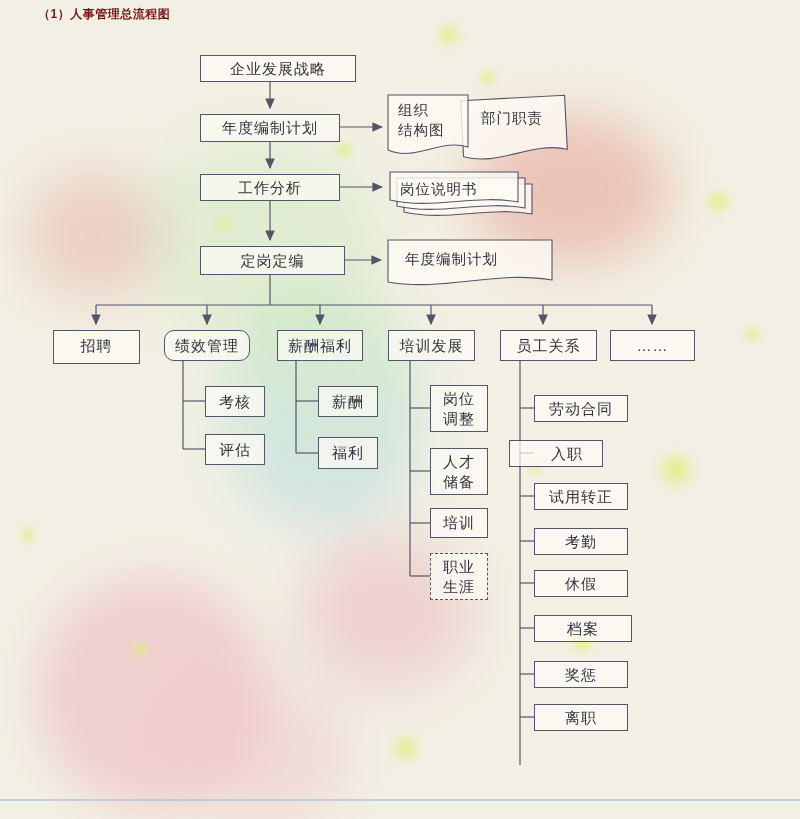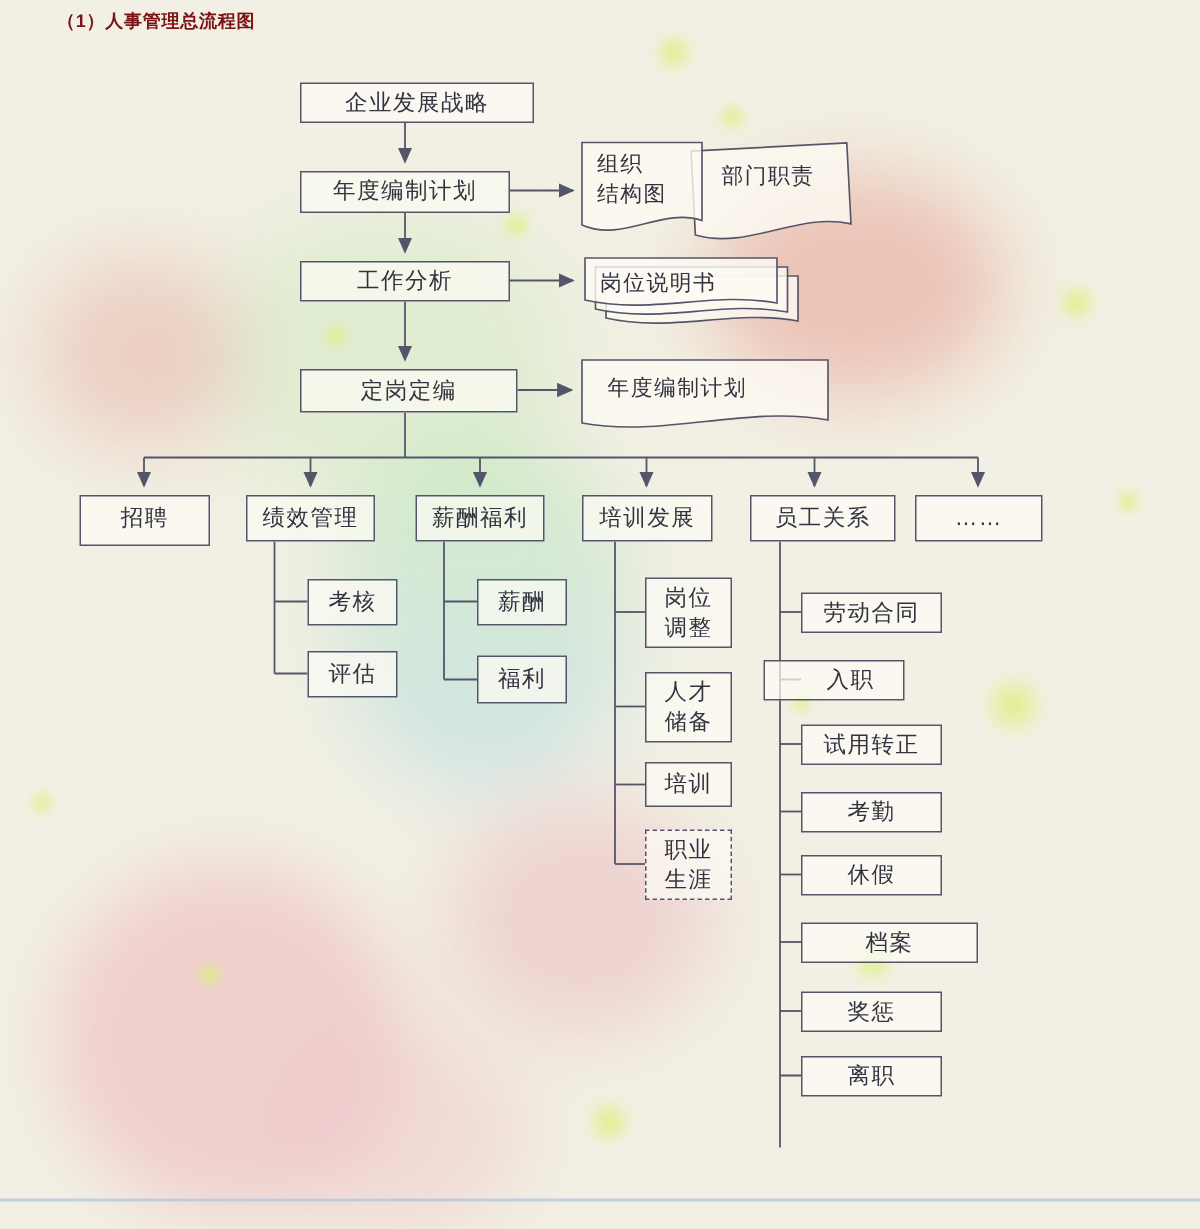--- a/index.html
+++ b/index.html
@@ -110,21 +110,21 @@
   <div class="box" style="left:200px;top:174px;width:140px;height:27px;">工作分析</div>
   <div class="box" style="left:200px;top:246px;width:145px;height:29px;">定岗定编</div>
 
   <div class="doc-label" style="left:398px;top:101px;">组织
 结构图</div>
   <div class="doc-label" style="left:481px;top:109px;">部门职责</div>
   <div class="doc-label" style="left:400px;top:180px;">岗位说明书</div>
   <div class="doc-label" style="left:405px;top:250px;">年度编制计划</div>
 
   <div class="box" style="left:53px;top:330px;width:87px;height:34px;font-family:Liberation Serif, serif;">招聘</div>
-  <div class="box" style="left:164px;top:330px;width:86px;height:31px;">绩效管理</div>
+  <div class="box" style="left:164px;top:330px;width:86px;height:31px;border-radius:10px;">绩效管理</div>
   <div class="box" style="left:277px;top:330px;width:86px;height:31px;">薪酬福利</div>
   <div class="box" style="left:388px;top:330px;width:87px;height:31px;">培训发展</div>
   <div class="box" style="left:500px;top:330px;width:97px;height:31px;">员工关系</div>
   <div class="box" style="left:610px;top:330px;width:85px;height:31px;">……</div>
 
   <div class="box" style="left:205px;top:386px;width:60px;height:31px;">考核</div>
   <div class="box" style="left:205px;top:434px;width:60px;height:31px;">评估</div>
 
   <div class="box" style="left:318px;top:386px;width:60px;height:31px;">薪酬</div>
   <div class="box" style="left:318px;top:437px;width:60px;height:32px;">福利</div>
@@ -135,18 +135,18 @@
 储备</div>
   <div class="box" style="left:430px;top:508px;width:58px;height:30px;">培训</div>
   <div class="box dashed" style="left:430px;top:553px;width:58px;height:47px;">职业
 生涯</div>
 
   <div class="box" style="left:534px;top:395px;width:94px;height:27px;">劳动合同</div>
   <div class="box" style="left:509px;top:440px;width:94px;height:27px;padding-left:22px;">入职</div>
   <div class="box" style="left:534px;top:483px;width:94px;height:27px;">试用转正</div>
   <div class="box" style="left:534px;top:528px;width:94px;height:27px;">考勤</div>
   <div class="box" style="left:534px;top:570px;width:94px;height:27px;">休假</div>
-  <div class="box" style="left:534px;top:615px;width:118px;height:27px;">档案</div>
+  <div class="box" style="left:534px;top:615px;width:98px;height:27px;">档案</div>
   <div class="box" style="left:534px;top:661px;width:94px;height:27px;">奖惩</div>
   <div class="box" style="left:534px;top:704px;width:94px;height:27px;">离职</div>
 
   <div class="bottom-line"></div>
 </div>
 
 </body></html>

